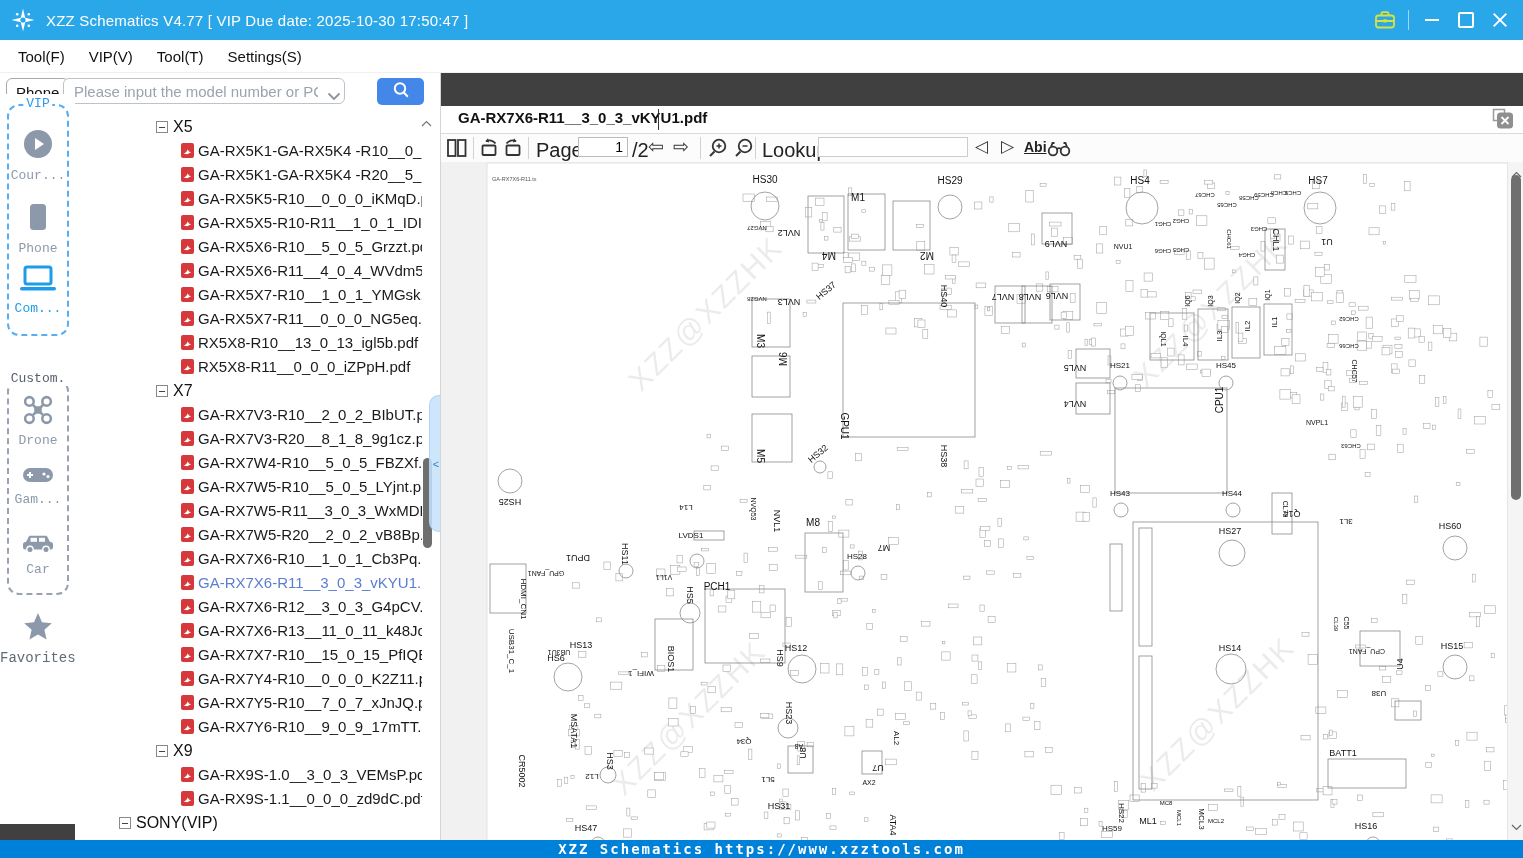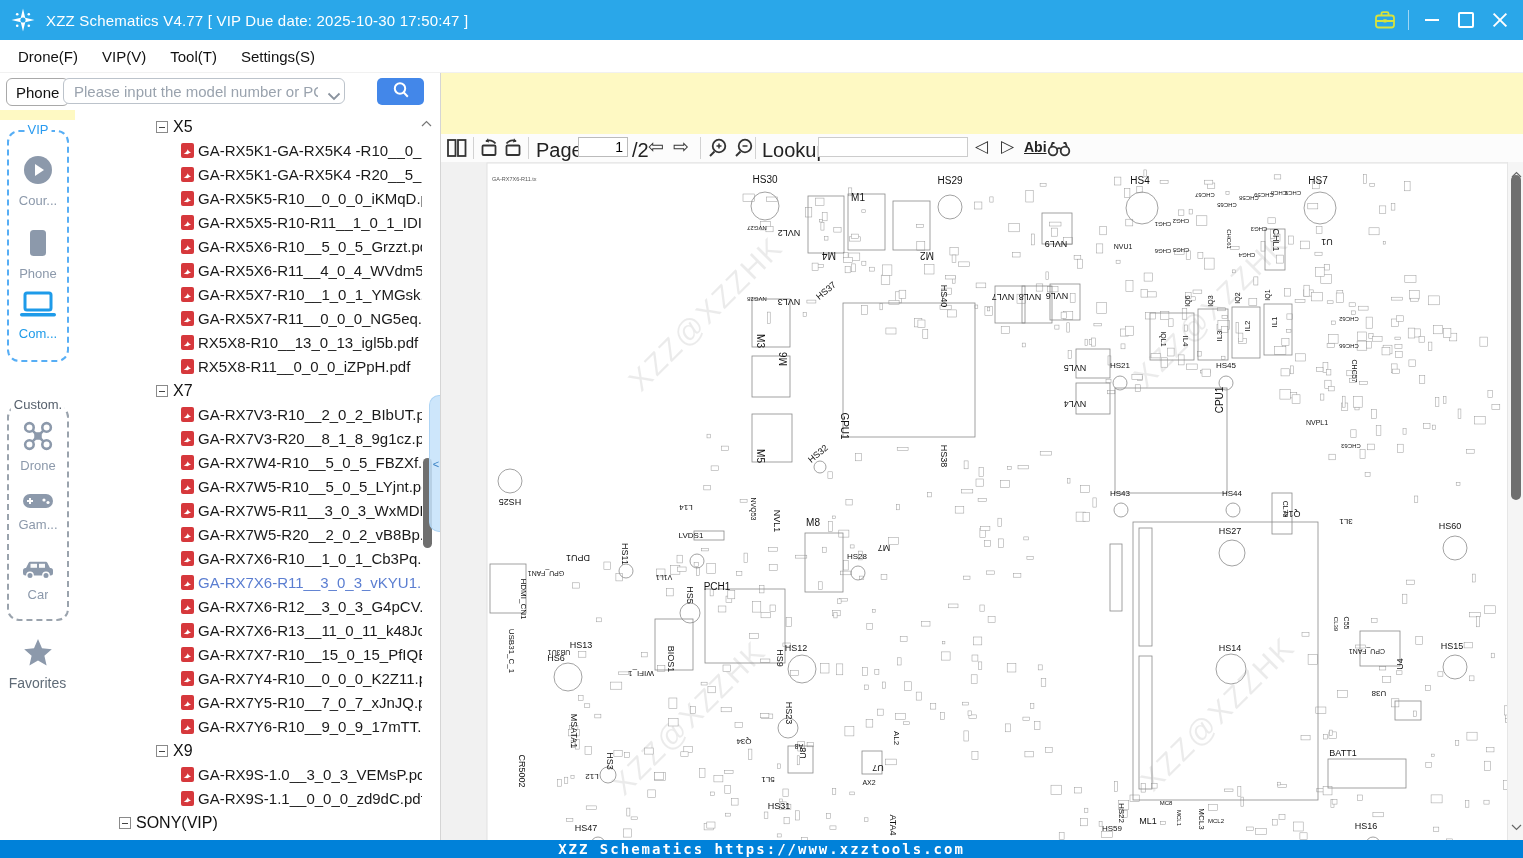--- a/index.html
+++ b/index.html
@@ -1,16 +1,16 @@
 <!DOCTYPE html>
 <html style="--titlebar: #2AA7E9; --statusbar: #0081D9; --search-button: #4387E9; --selected-file: #5B7ED1; --pdf-icon: #D6383C; --briefcase-icon: #D7E23C; --sidebar-gray: #8C99AB; --accent-blue: #1E9BE9;"><head>
 <meta charset="utf-8">
 <style>
   html,body{margin:0;padding:0;background:#e9e9e9;}
-  .app{position:relative;width:1523px;height:858px;background:#fef9c3;overflow:hidden;
+  .app{position:relative;width:1523px;height:858px;background:#404040;overflow:hidden;
        font-family:"Liberation Sans",sans-serif;-webkit-font-smoothing:antialiased;}
   
   .titlebar{position:absolute;left:0;top:0;width:1523px;height:40px;background:var(--titlebar,#2AA7E9);
             display:flex;align-items:center;color:#fff;}
   .logo{margin:0 10px 0 10px;display:flex;align-items:center;}
   .title-text{font-size:15px;letter-spacing:.2px;}
   .win-ctrls{margin-left:auto;display:flex;align-items:center;height:40px;}
   .wbtn{width:34px;height:40px;display:flex;align-items:center;justify-content:center;position:relative;}
   .wsep{width:1px;height:20px;background:rgba(255,255,255,.55);margin:0 6px;}
   .ic-min{width:14px;height:2px;background:#fff;}
@@ -26,21 +26,21 @@
   .searchrow{position:absolute;left:0;top:73px;width:440px;height:37px;background:#fff;}
   .shrink-btn{position:absolute;left:6px;top:5px;height:26px;padding:0 9px;border:1px solid #a9a9a9;
               border-radius:6px;font-size:15px;color:#111;display:flex;align-items:center;background:#fff;}
   .model-input{position:absolute;left:63px;top:5px;width:282px;height:26px;border:1px solid #bcc3cb;border-radius:6px;
                font-size:15px;color:#333;padding:0 26px 0 10px;font-family:"Liberation Sans",sans-serif;box-sizing:border-box;}
   .model-input::placeholder{color:#9aa3ae;}
   .input-chevron{position:absolute;left:327px;top:14px;}
   .search-btn{position:absolute;left:377px;top:5px;width:47px;height:27px;background:var(--search-button,#4387E9);
               border-radius:5px;display:flex;align-items:center;justify-content:center;}
   
-  .sidebar{position:absolute;left:0;top:120px;width:75px;height:730px;background:#fff;}
+  .sidebar{position:absolute;left:0;top:94px;width:75px;height:730px;background:#fff;font-family:Liberation Mono, monospace;}
   .sb-group{position:absolute;left:7px;width:58px;border-radius:12px;}
   .sb-group.vipg{top:10px;height:228px;border:2px dashed #57aef5;}
   .sb-group.customg{top:285px;height:212px;border:2px dashed #9aa3ad;}
   .legend{position:absolute;top:-10px;left:50%;transform:translateX(-50%);background:#fff;padding:0 3px;
           font-size:13px;white-space:nowrap;}
   .vipg .legend{color:#2a9bf0;} .customg .legend{color:#56606c;}
   .sb-item{position:absolute;left:0;width:100%;display:flex;flex-direction:column;align-items:center;cursor:pointer;}
   .sb-label{font-size:13px;color:#8C99AB;margin-top:3px;max-width:56px;overflow:hidden;white-space:nowrap;}
   .sb-item.active .sb-label{color:#1E9BE9;}
   .vipg .sb-item:nth-child(1){top:22px;} .vipg .sb-item:nth-child(2){top:95px;} .vipg .sb-item:nth-child(3){top:158px;}
@@ -126,21 +126,21 @@
       <div class="wbtn">
           <span class="ic-max"></span>
         </div>
       <div class="wbtn" style="margin-right:6px;">
           <span class="ic-close"></span>
         </div>
     </div>
   </div>
 
   <div class="menubar">
-      <span class="menu-item">Drone(F)</span>
+      <span class="menu-item">Tool(F)</span>
       <span class="menu-item">VIP(V)</span>
       <span class="menu-item">Tool(T)</span>
       <span class="menu-item">Settings(S)</span>
     </div>
 
   <div class="searchrow">
     <div class="shrink-btn">Phone</div>
     <input class="model-input" type="text" placeholder="Please input the model number or PCB" style="">
     <span class="input-chevron">
       <svg width="14" height="9" viewBox="0 0 14 9">
@@ -437,20 +437,31 @@
           <path d="M1 6l4.5-4.5L10 6" stroke="#777" fill="none" stroke-width="1.2"></path>
         </svg>
     </span>
     <div class="tree-thumb"></div>
     <div class="flyout">&lt;</div>
   </div>
 
   <div class="vdivider"></div>
 
 
+  <div class="tabbar">
+    <span class="tab-label">GA-RX7X6-R11__3_0_3_vKYU1.pdf</span>
+    <span class="tab-cursor"></span>
+    <span class="closeall">
+      <svg width="22" height="22" viewBox="0 0 22 22">
+          <rect x="1.5" y="1.5" width="11" height="11" fill="none" stroke="#9b9b9b" stroke-width="1.5"></rect>
+          <rect x="5" y="4.5" width="16" height="16" rx="3.5" fill="#8f8f8f"></rect>
+          <path d="M9.5 9l7 7M16.5 9l-7 7" stroke="#fff" stroke-width="1.8"></path>
+        </svg>
+    </span>
+  </div>
 
   <div class="toolbar">
     <span class="tb-icon" style="left:5px">
       <svg width="22" height="22" viewBox="0 0 22 22">
           <rect x="2" y="3" width="7.5" height="16" fill="none" stroke="#333" stroke-width="1.8"></rect>
           <rect x="12" y="3" width="7.5" height="16" fill="none" stroke="#333" stroke-width="1.8"></rect>
         </svg>
     </span>
     <i class="vsep" style="left:32px"></i>
     <span class="tb-icon" style="left:38px">

